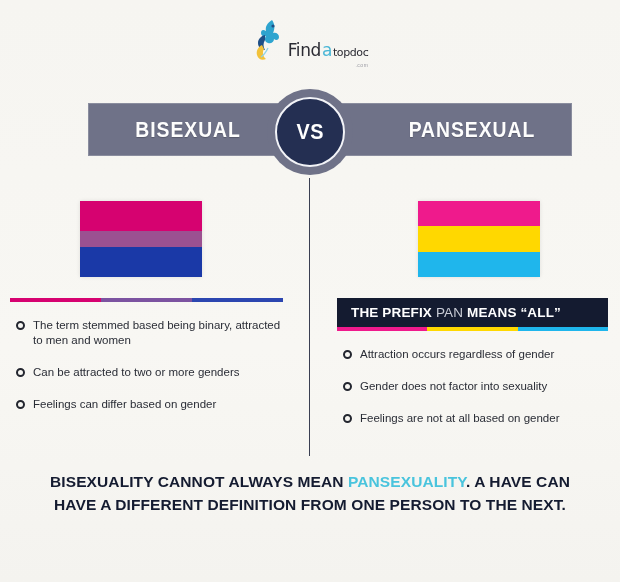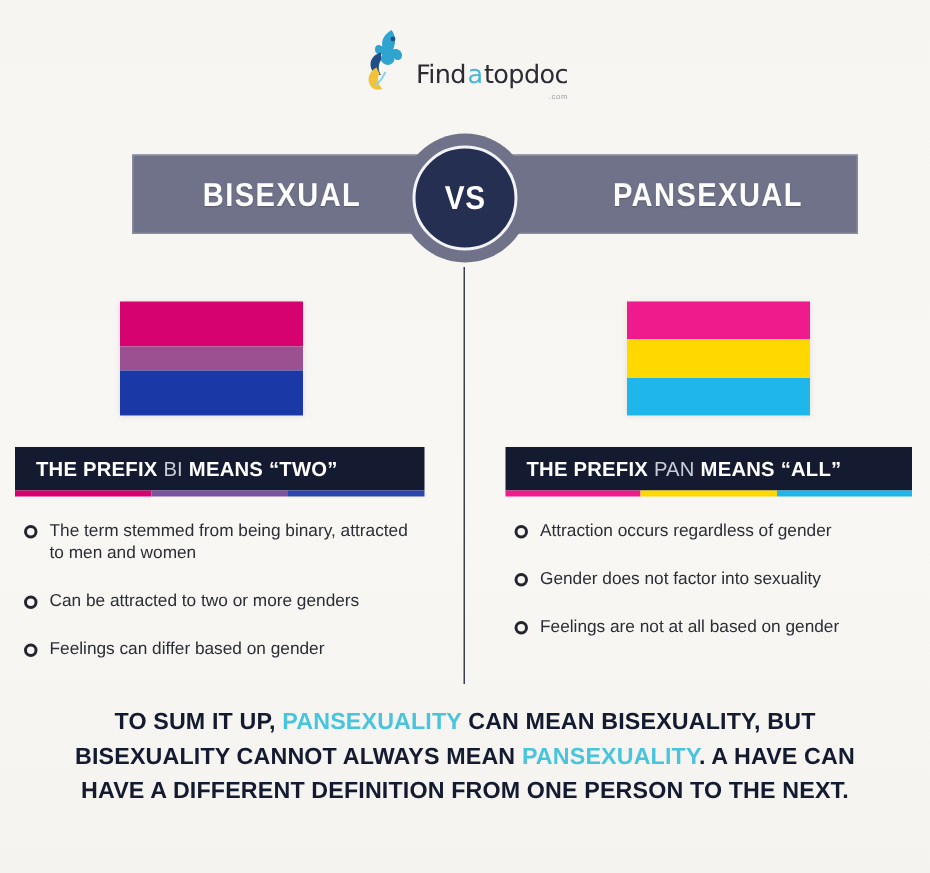--- a/index.html
+++ b/index.html
@@ -58,21 +58,21 @@
     font-family: "DejaVu Sans", sans-serif;
   }
   .logo-a {
     font-size: 17px;
     color: #49b6d6;
     letter-spacing: -0.4px;
     font-family: "DejaVu Sans", sans-serif;
     padding: 0 1px;
   }
   .logo-top {
-    font-size: 17px;
+    font-size: 11px;
     color: #2b2b33;
     letter-spacing: -0.4px;
     font-family: "DejaVu Sans", sans-serif;
   }
   .logo-dom {
     position: absolute;
     right: 0;
     bottom: -8px;
     font-size: 5px;
     color: #9a9aa2;
@@ -311,32 +311,29 @@
   </div>
   <div class="flag flag-right">
     <div class="stripe pan-s1"></div>
     <div class="stripe pan-s2"></div>
     <div class="stripe pan-s3"></div>
   </div>
 
   <div class="divider"></div>
 
   <div class="col col-left">
-    <div class="head-box">
-      <span class="head-text"><span>THE PREFIX </span><span class="dim">BI</span><span> MEANS “TWO”</span></span>
-    </div>
     <div class="head-rule rule-left">
       <div class="r1"></div>
       <div class="r2"></div>
       <div class="r3"></div>
     </div>
     <div class="bullets">
       <div class="bullet">
         <span class="bullet-dot"></span>
-        <span class="bullet-text">The term stemmed from being binary, attracted to men and women</span>
+        <span class="bullet-text">The term stemmed based being binary, attracted to men and women</span>
       </div>
       <div class="bullet">
         <span class="bullet-dot"></span>
         <span class="bullet-text">Can be attracted to two or more genders</span>
       </div>
       <div class="bullet">
         <span class="bullet-dot"></span>
         <span class="bullet-text">Feelings can differ based on gender</span>
       </div>
     </div>
@@ -361,20 +358,19 @@
         <span class="bullet-text">Gender does not factor into sexuality</span>
       </div>
       <div class="bullet">
         <span class="bullet-dot"></span>
         <span class="bullet-text">Feelings are not at all based on gender</span>
       </div>
     </div>
   </div>
 
   <div class="summary">
-    <div class="summary-line"><span>TO SUM IT UP, </span><span class="hl">PANSEXUALITY</span><span> CAN MEAN BISEXUALITY, BUT</span></div>
     <div class="summary-line"><span>BISEXUALITY CANNOT ALWAYS MEAN </span><span class="hl">PANSEXUALITY</span><span>. A HAVE CAN</span></div>
     <div class="summary-line">HAVE A DIFFERENT DEFINITION FROM ONE PERSON TO THE NEXT.</div>
   </div>
 
   <div class="bottom-strip"></div>
 
 </div>
 
 </body></html>

